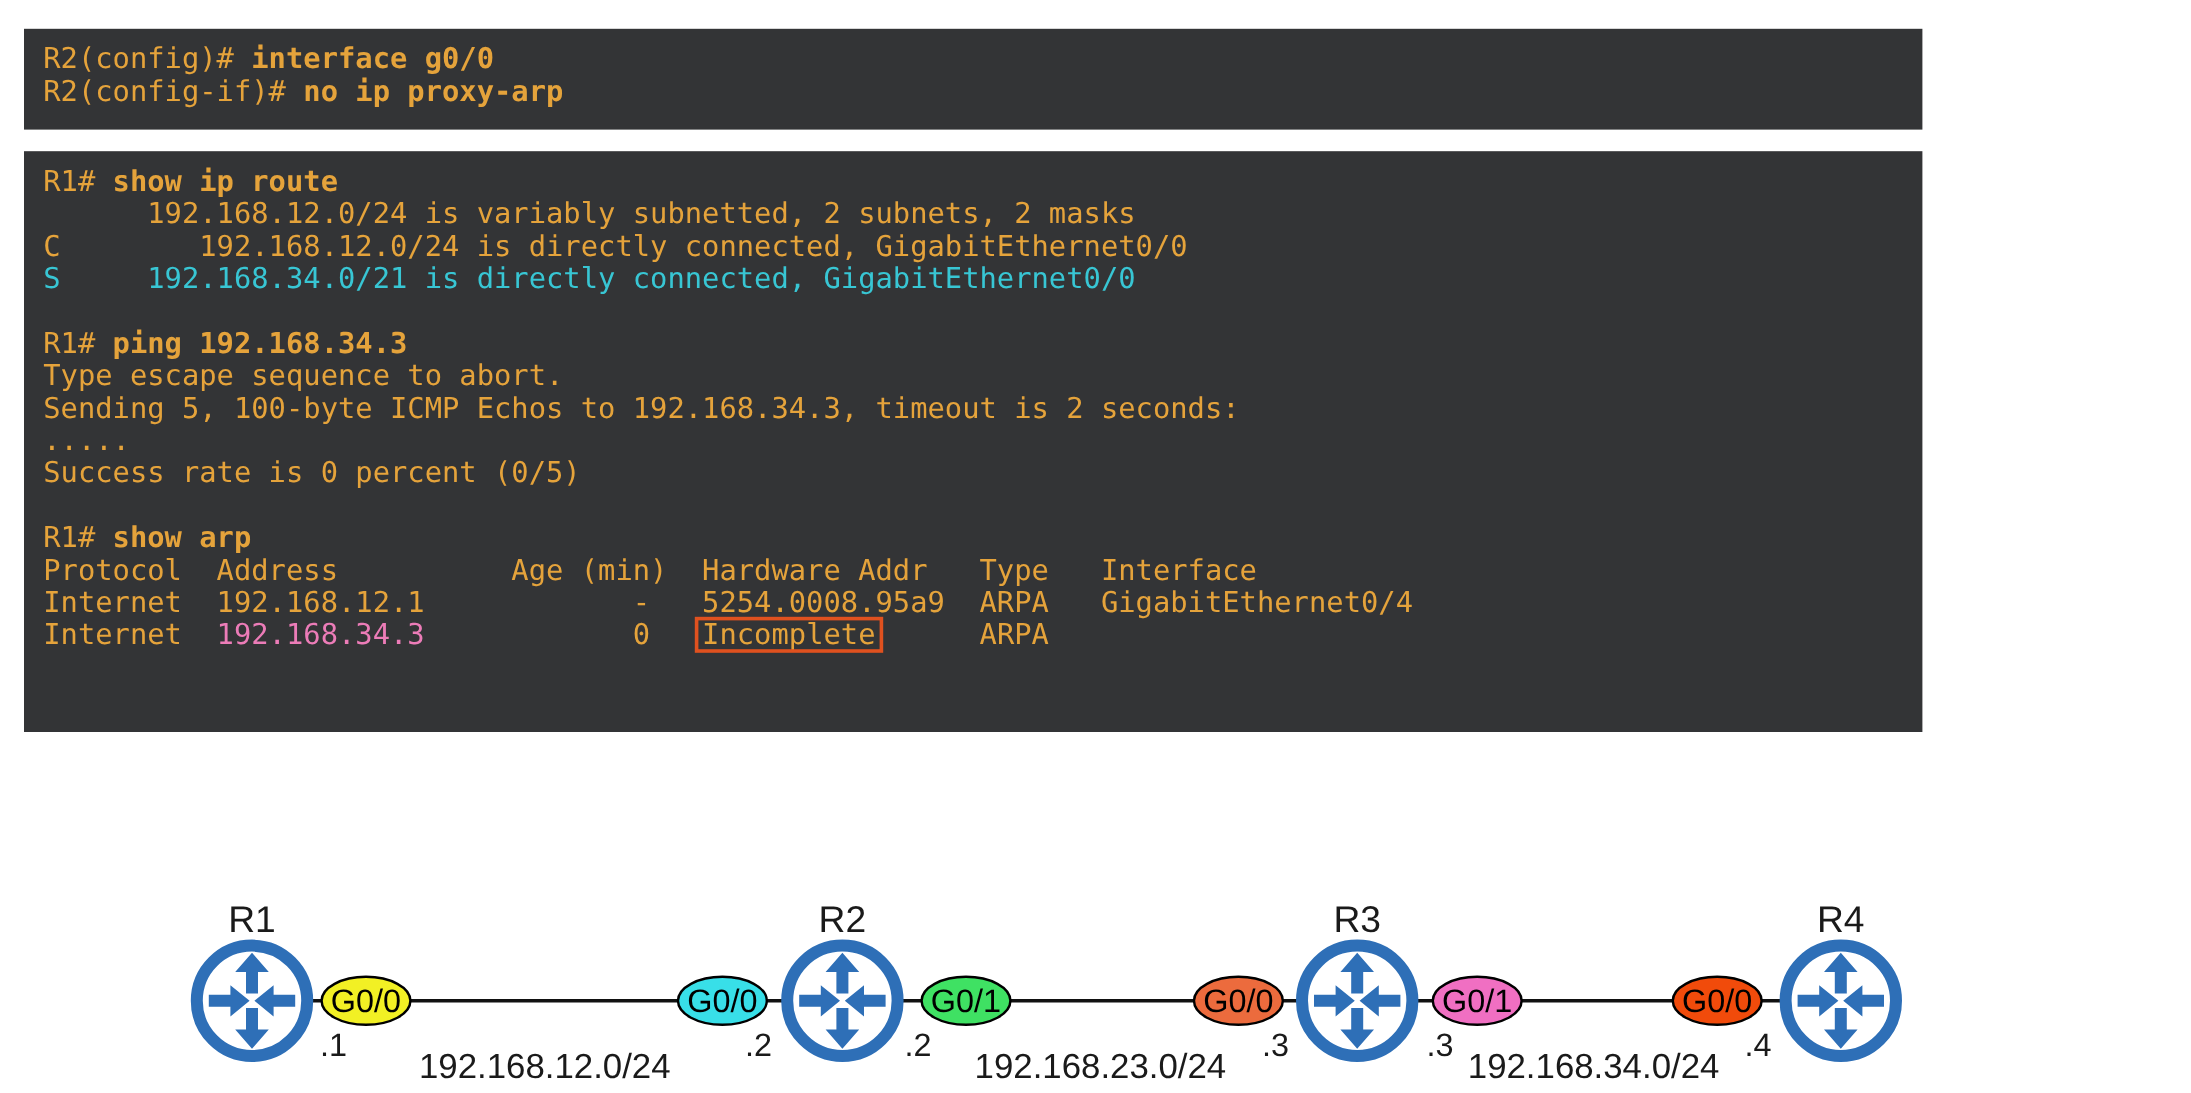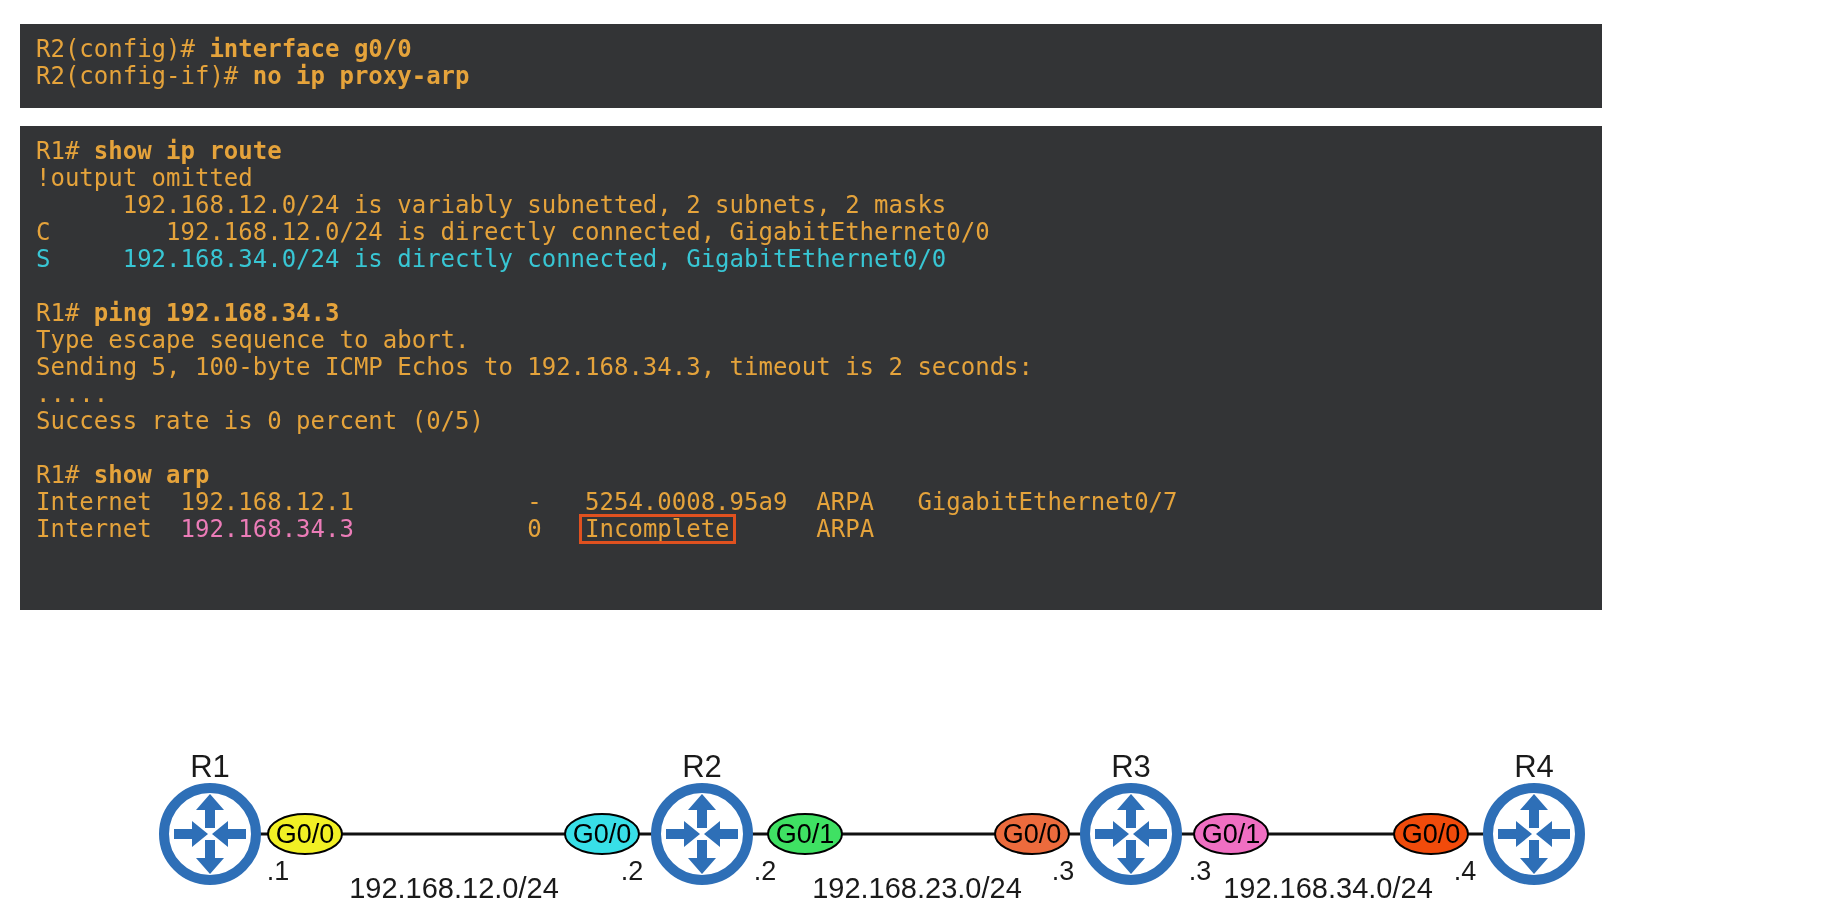--- a/index.html
+++ b/index.html
@@ -41,33 +41,33 @@
 </head>
 <body>
 
 <div class="stage">
   <div class="term" id="term1">
       <div class="tline"><span class="c-o">R2(config)# </span><span class="c-o bold">interface g0/0</span></div>
       <div class="tline"><span class="c-o">R2(config-if)# </span><span class="c-o bold">no ip proxy-arp</span></div>
     </div>
   <div class="term" id="term2">
       <div class="tline"><span class="c-o">R1# </span><span class="c-o bold">show ip route</span></div>
-      <div class="tline"><span class="c-o">!output omitted</span></div>
       <div class="tline"><span class="c-o">      192.168.12.0/24 is variably subnetted, 2 subnets, 2 masks</span></div>
       <div class="tline"><span class="c-o">C        192.168.12.0/24 is directly connected, GigabitEthernet0/0</span></div>
-      <div class="tline"><span class="c-c">S     192.168.34.0/24 is directly connected, GigabitEthernet0/0</span></div>
+      <div class="tline"><span class="c-c">S     192.168.34.0/21 is directly connected, GigabitEthernet0/0</span></div>
       <div class="tline"></div>
       <div class="tline"><span class="c-o">R1# </span><span class="c-o bold">ping 192.168.34.3</span></div>
       <div class="tline"><span class="c-o">Type escape sequence to abort.</span></div>
       <div class="tline"><span class="c-o">Sending 5, 100-byte ICMP Echos to 192.168.34.3, timeout is 2 seconds:</span></div>
       <div class="tline"><span class="c-o">.....</span></div>
       <div class="tline"><span class="c-o">Success rate is 0 percent (0/5)</span></div>
       <div class="tline"></div>
       <div class="tline"><span class="c-o">R1# </span><span class="c-o bold">show arp</span></div>
-      <div class="tline"><span class="c-o">Internet  192.168.12.1            -   5254.0008.95a9  ARPA   GigabitEthernet0/7</span></div>
+      <div class="tline"><span class="c-o">Protocol  Address          Age (min)  Hardware Addr   Type   Interface</span></div>
+      <div class="tline"><span class="c-o">Internet  192.168.12.1            -   5254.0008.95a9  ARPA   GigabitEthernet0/4</span></div>
       <div class="tline"><span class="c-o">Internet  </span><span class="c-p">192.168.34.3</span><span class="c-o">            0   </span><span class="c-o boxed">Incomplete</span><span class="c-o">      </span><span class="c-o">ARPA</span></div>
     </div>
   <svg id="diagram" width="1826" height="911" viewBox="0 0 1826 911">
       <line x1="210" y1="812" x2="702" y2="812" stroke="#111111" stroke-width="3"></line>
       <line x1="702" y1="812" x2="1131" y2="812" stroke="#111111" stroke-width="3"></line>
       <line x1="1131" y1="812" x2="1534" y2="812" stroke="#111111" stroke-width="3"></line>
       <g transform="translate(210,812)">
         <circle cx="0" cy="0" r="46" fill="#ffffff" stroke="#2E6FB7" stroke-width="10"></circle>
         <polygon points="-5,-6 -5,-24 -14,-24 0,-40 14,-24 5,-24 5,-6" fill="#2E6FB7"></polygon>
         <polygon points="-5,6 -5,24 -14,24 0,40 14,24 5,24 5,6" fill="#2E6FB7"></polygon>

